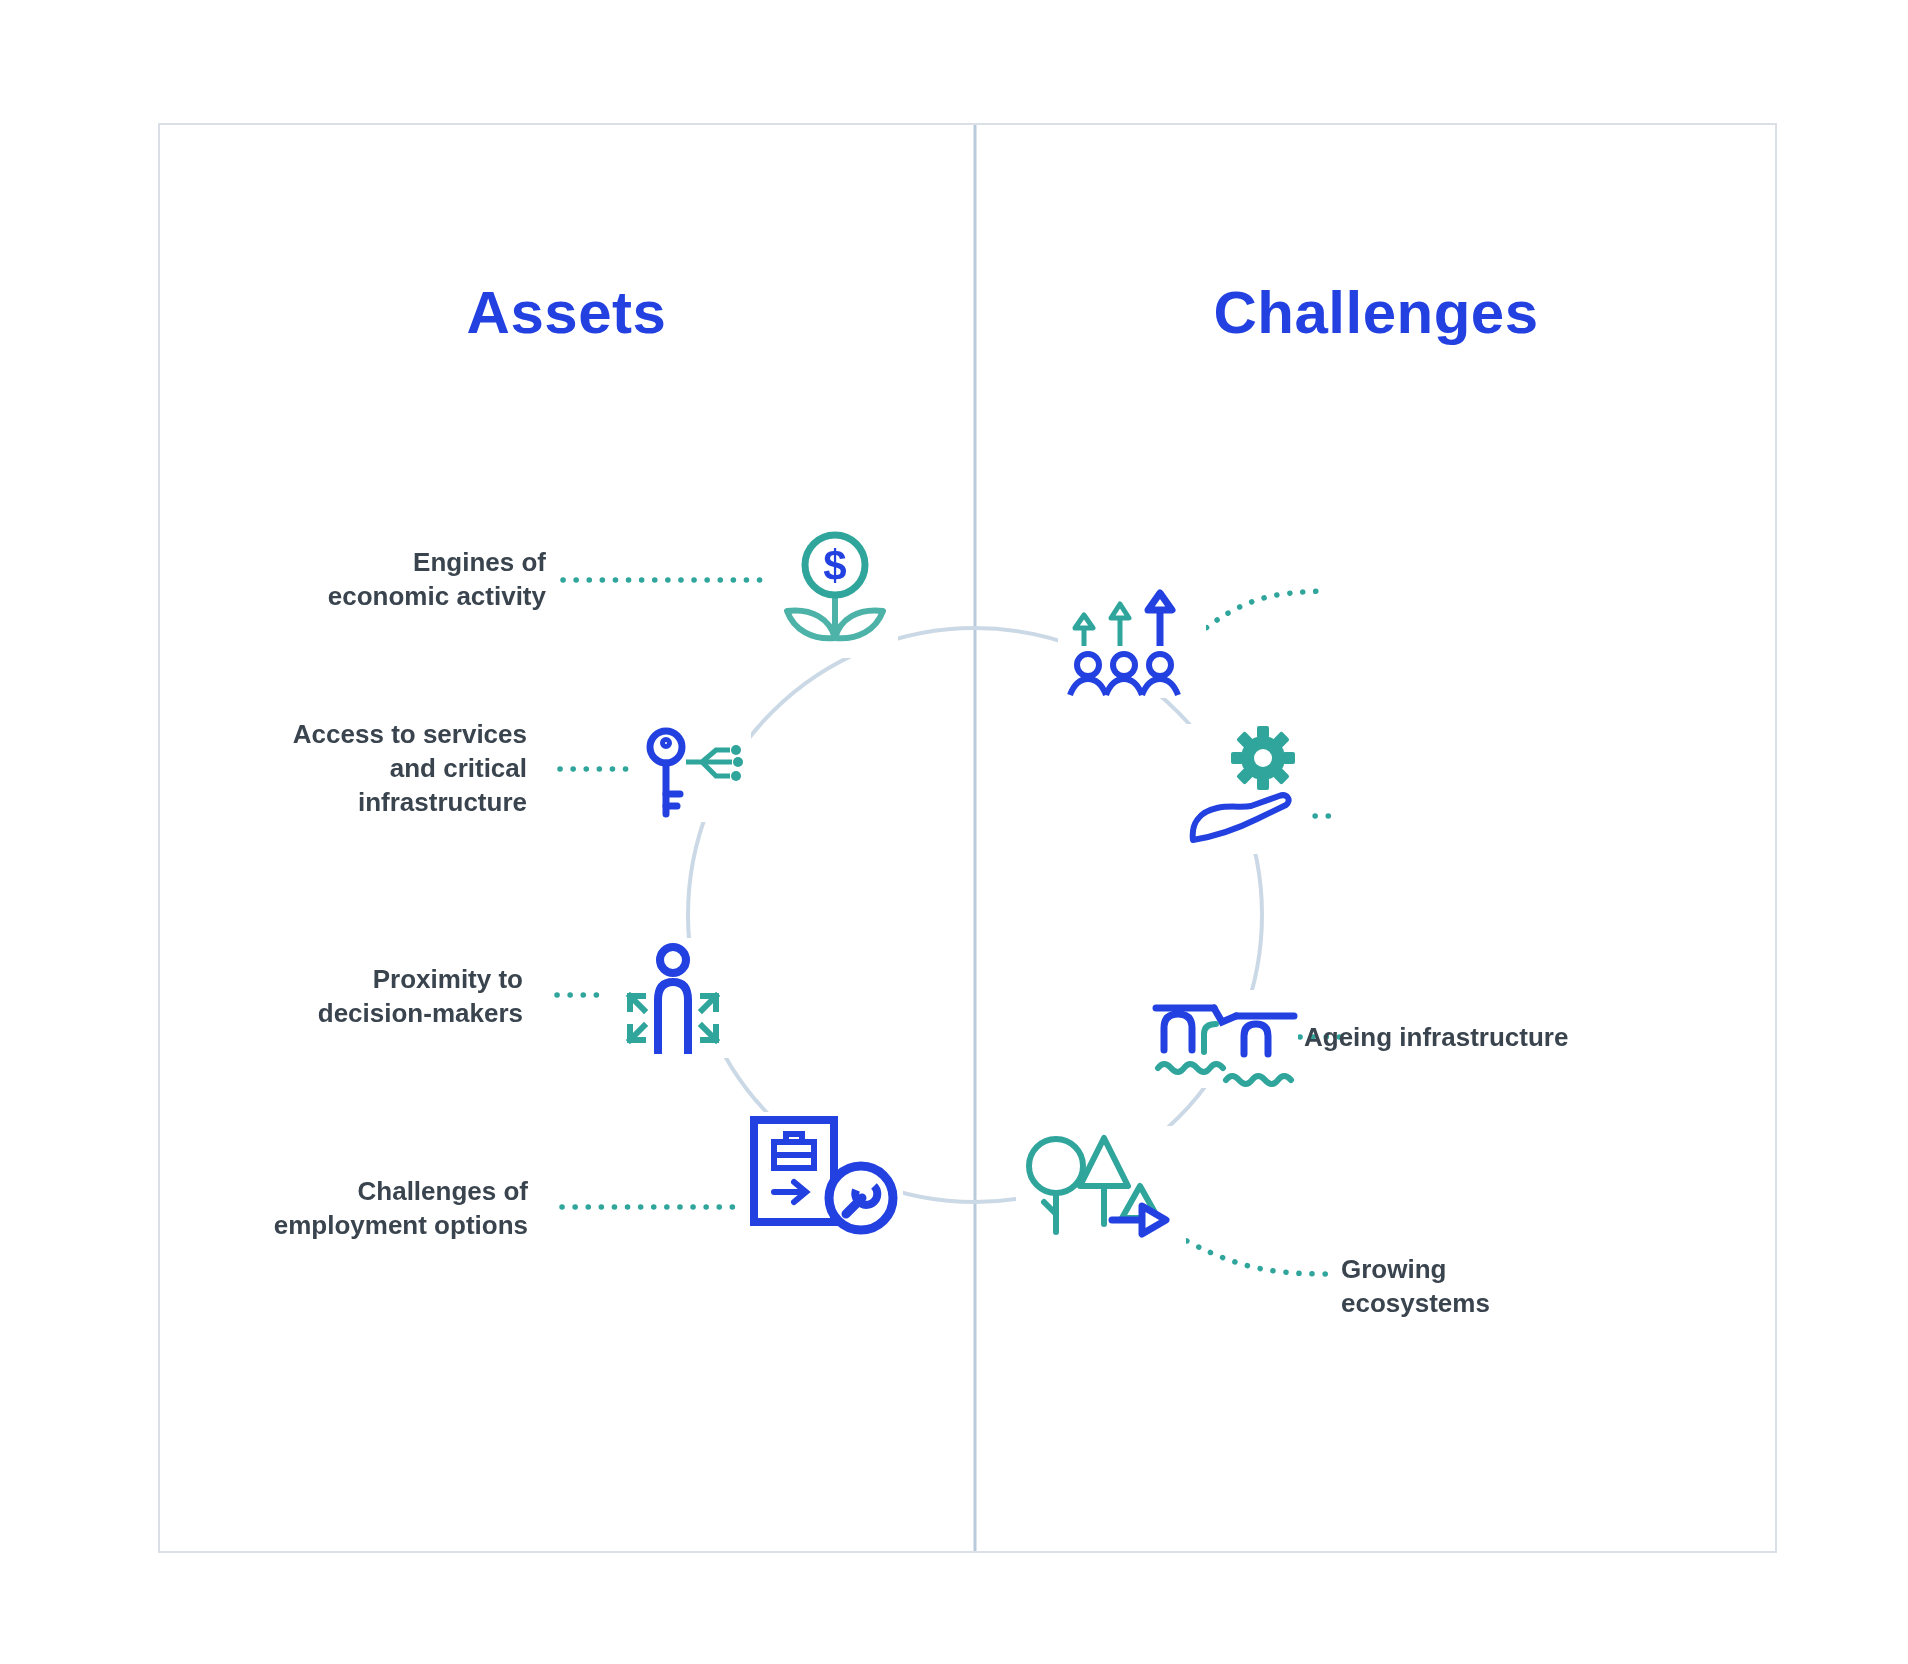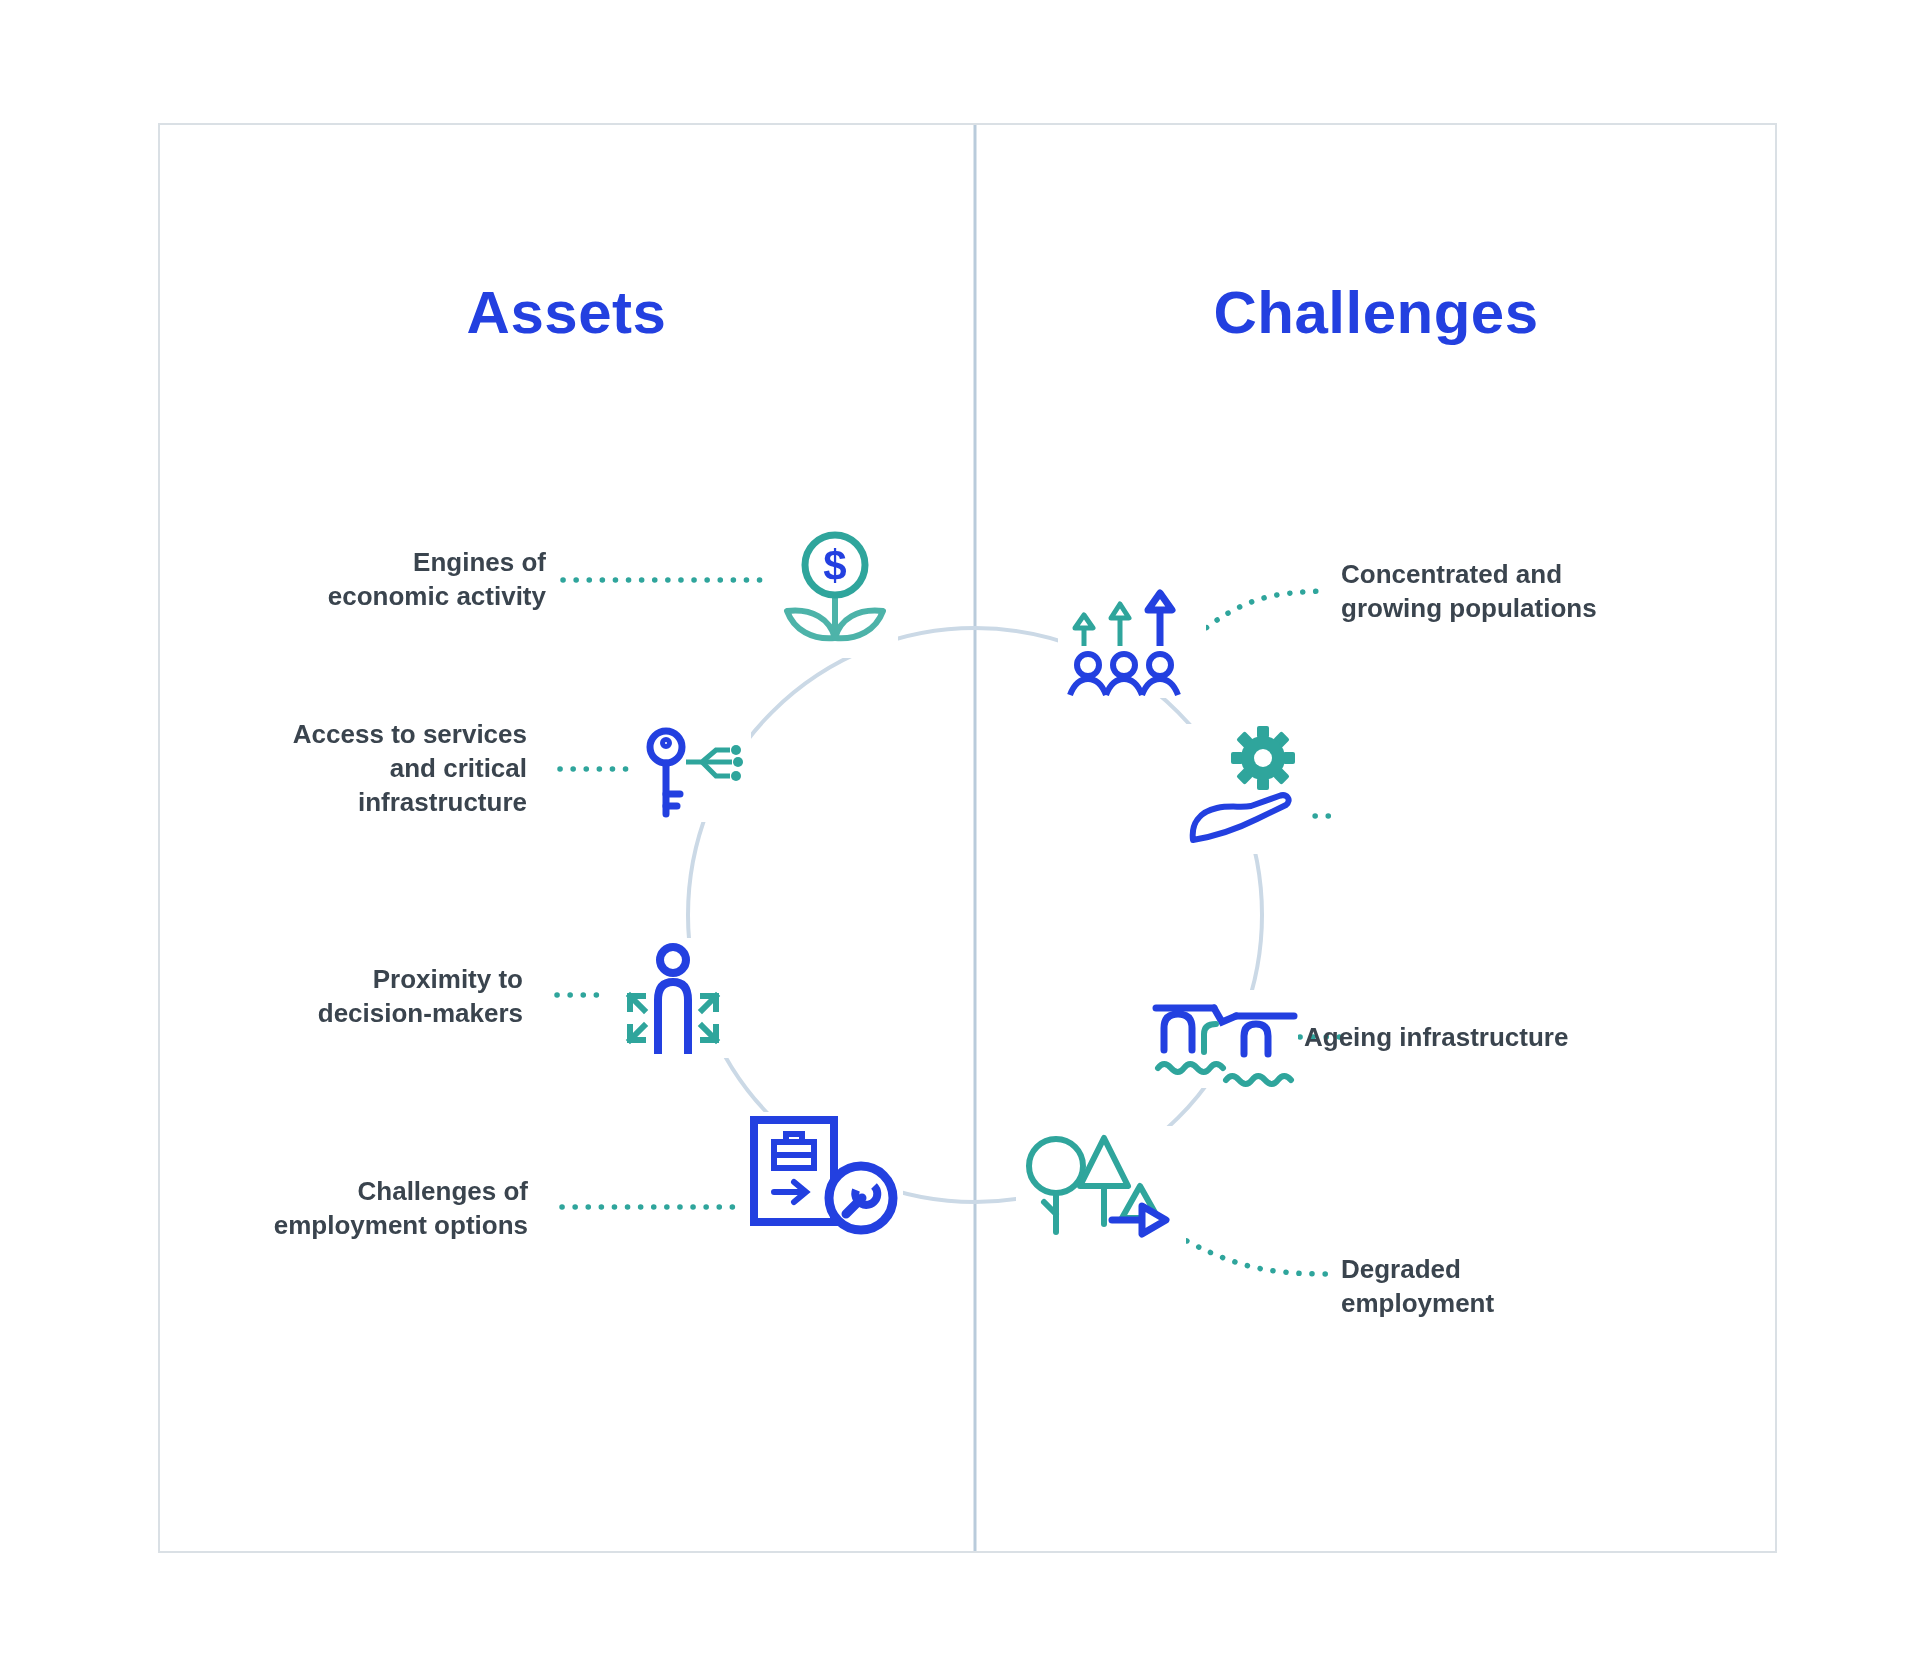--- a/index.html
+++ b/index.html
@@ -241,17 +241,16 @@
         </g>
       </g>
     </svg>
   </div>
 
   <div class="label right-align" id="label-access">Access to services and critical infrastructure</div>
   <div class="label right-align" id="label-engines">Engines of economic activity</div>
   <div class="label right-align" id="label-proximity">Proximity to decision-makers</div>
   <div class="label right-align" id="label-diversity">Challenges of employment options</div>
 
-  <div class="label" id="label-population">Concentrated and growing populations</div>
   <div class="label" id="label-ageing">Ageing infrastructure</div>
-  <div class="label" id="label-degraded">Degraded employment</div>
+  <div class="label" id="label-degraded">Growing ecosystems</div>
 
 </div>
 
 </body></html>

